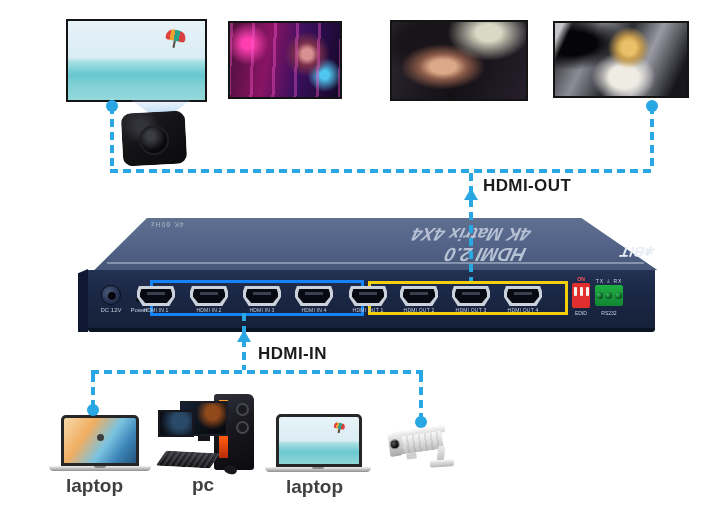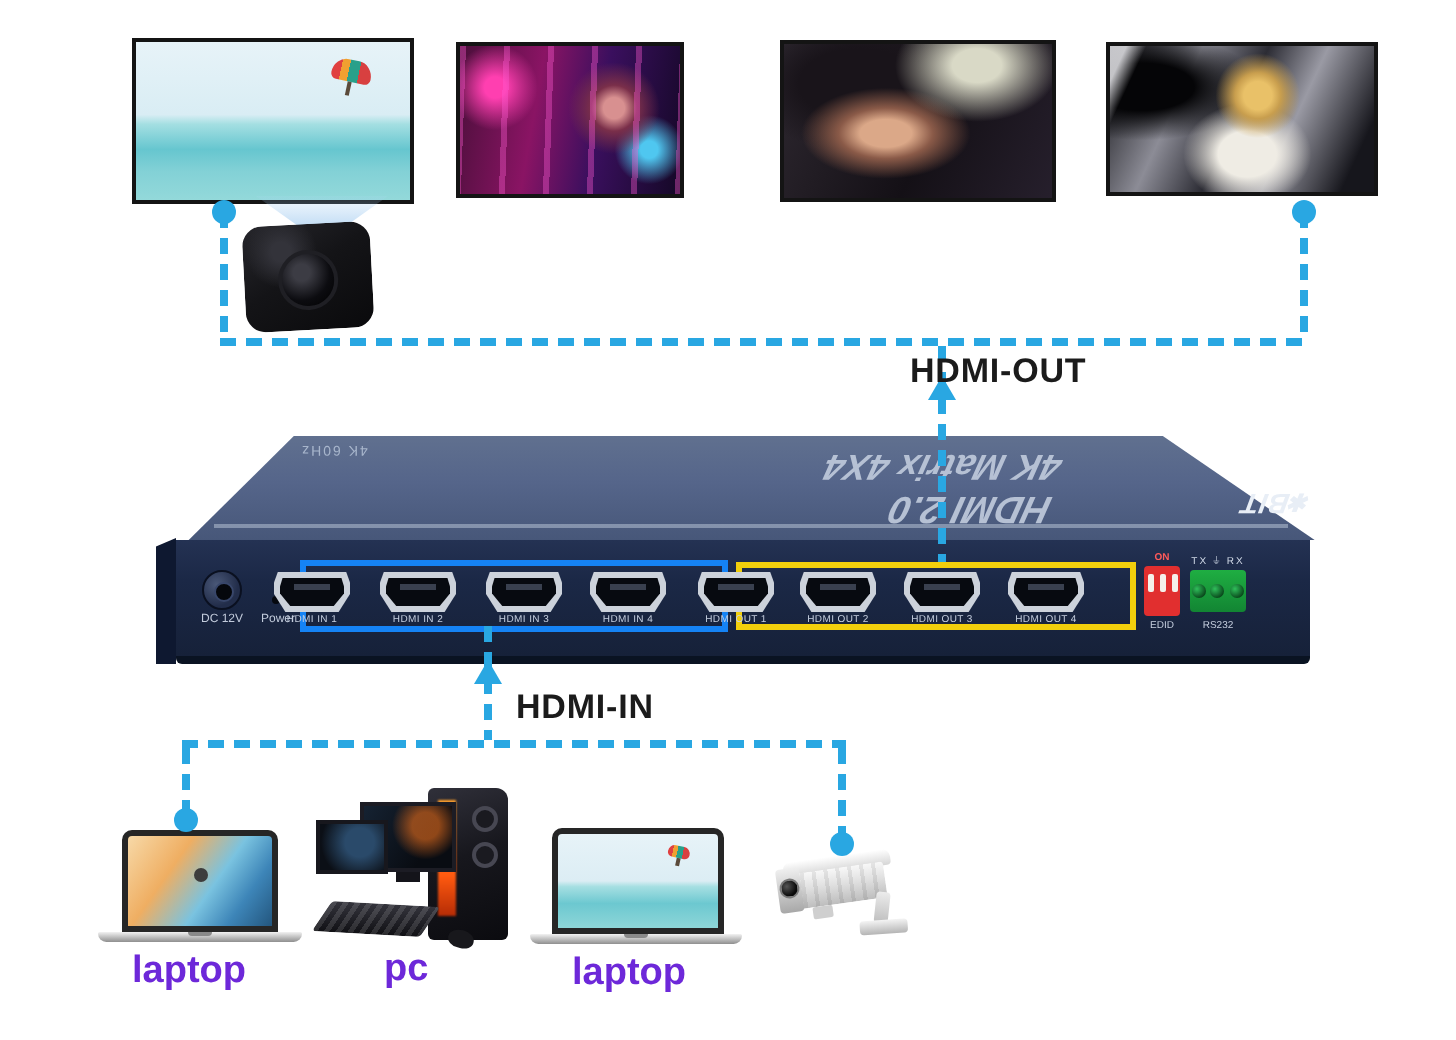--- a/index.html
+++ b/index.html
@@ -139,21 +139,21 @@
   .cam-cap{position:absolute; left:0; top:6px; width:12px; height:22px; border-radius:2px;
       background:linear-gradient(180deg,#efefef,#a8a8a8);}
   .cam-lens{position:absolute; left:1px; top:11px; width:10px; height:10px; border-radius:50%; border:1px solid #7a7a7a;
       background:radial-gradient(circle at 35% 35%, #555, #0a0a0a 65%); box-sizing:border-box;}
   .cam-under{position:absolute; left:16px; top:27px; width:10px; height:6px; background:#cfcfcf; border-radius:1px;}
   .cam-arm{position:absolute; left:47px; top:24px; width:7px; height:16px; border-radius:2px;
       background:linear-gradient(180deg,#ececec,#bdbdbd); transform:rotate(14deg);}
   .cam-plate{position:absolute; left:38px; top:38px; width:24px; height:7px; border-radius:2px;
       background:linear-gradient(180deg,#f4f4f4,#b5b5b5); transform:rotate(4deg);}
 
-  .src-label{position:absolute; font-size:19px; font-weight:bold; color:#6d28d9;}
+  .src-label{position:absolute; font-size:19px; font-weight:bold; color:#404040;}
 </style>
 </head>
 <body>
 
 <div class="canvas">
 
   <div class="display d1">
     <div class="chute"></div>
   </div>
   <div class="display d2"></div>
@@ -165,21 +165,21 @@
     <div class="lens"></div>
   </div>
 
   <div class="dot" style="left:106px; top:100px;"></div>
   <div class="dot" style="left:646px; top:100px;"></div>
   <div class="dash-v" style="left:110px; top:106px; height:63px;"></div>
   <div class="dash-v" style="left:650px; top:106px; height:63px;"></div>
   <div class="dash-h" style="left:110px; top:169px; width:544px;"></div>
   <div class="dash-v" style="left:469px; top:173px; height:108px;"></div>
   <div class="arrow-up" style="left:464px; top:188px;"></div>
-  <div class="net-label" style="left:455px; top:176px;">HDMI-OUT</div>
+  <div class="net-label" style="left:483px; top:176px;">HDMI-OUT</div>
 
   <div class="dash-v" style="left:242px; top:313px; height:57px;"></div>
   <div class="arrow-up" style="left:237px; top:330px;"></div>
   <div class="net-label" style="left:258px; top:344px;">HDMI-IN</div>
   <div class="dash-h" style="left:91px; top:370px; width:332px;"></div>
   <div class="dash-v" style="left:91px; top:374px; height:31px;"></div>
   <div class="dot" style="left:87px; top:404px;"></div>
   <div class="dash-v" style="left:419px; top:374px; height:43px;"></div>
   <div class="dot" style="left:415px; top:416px;"></div>
 

